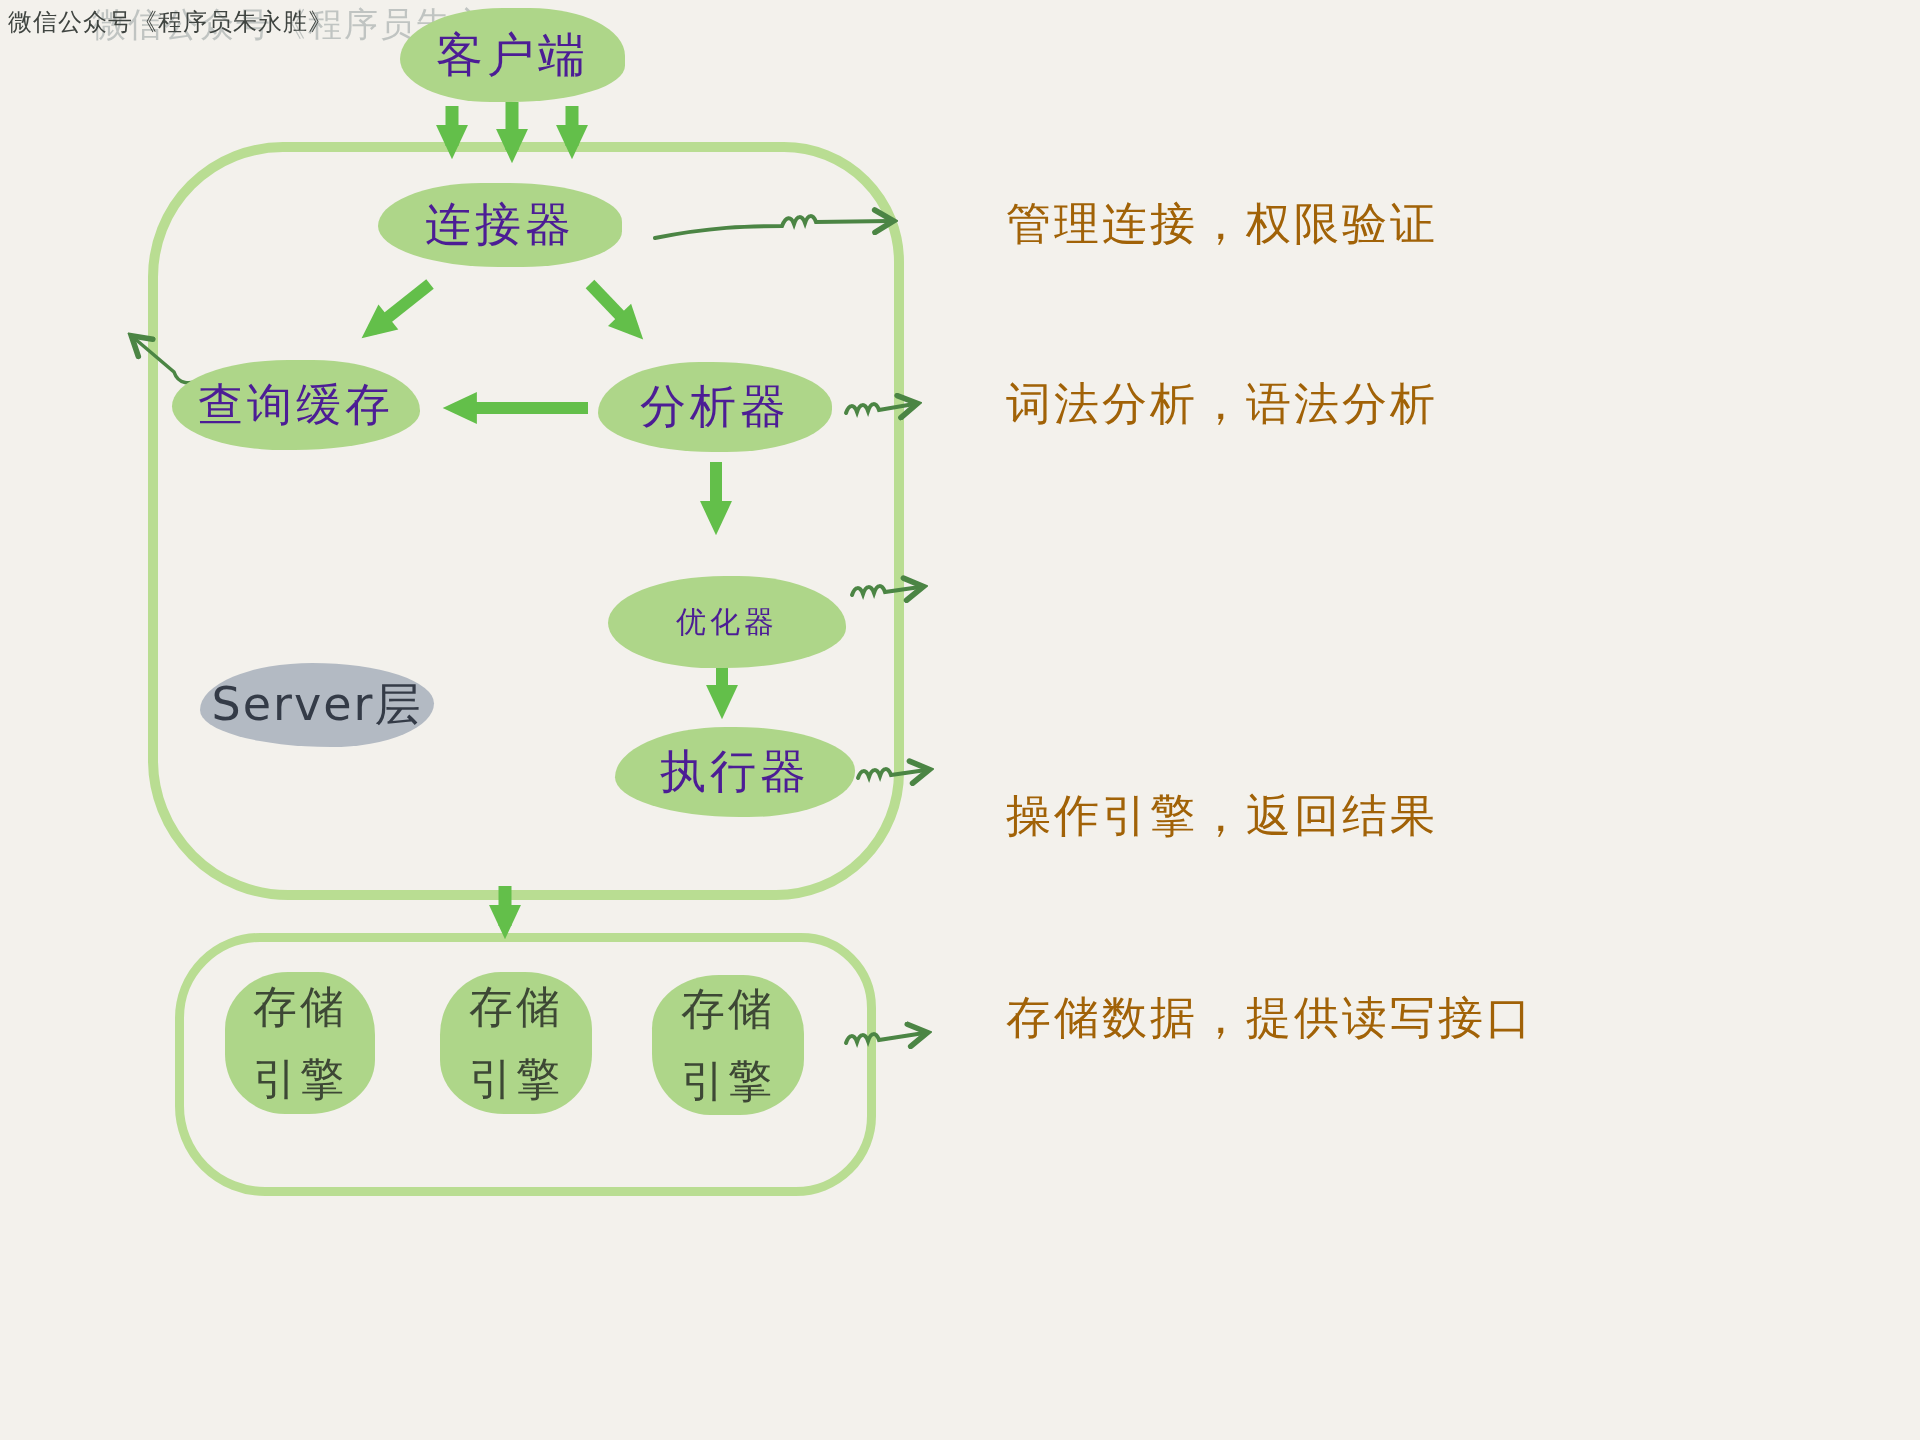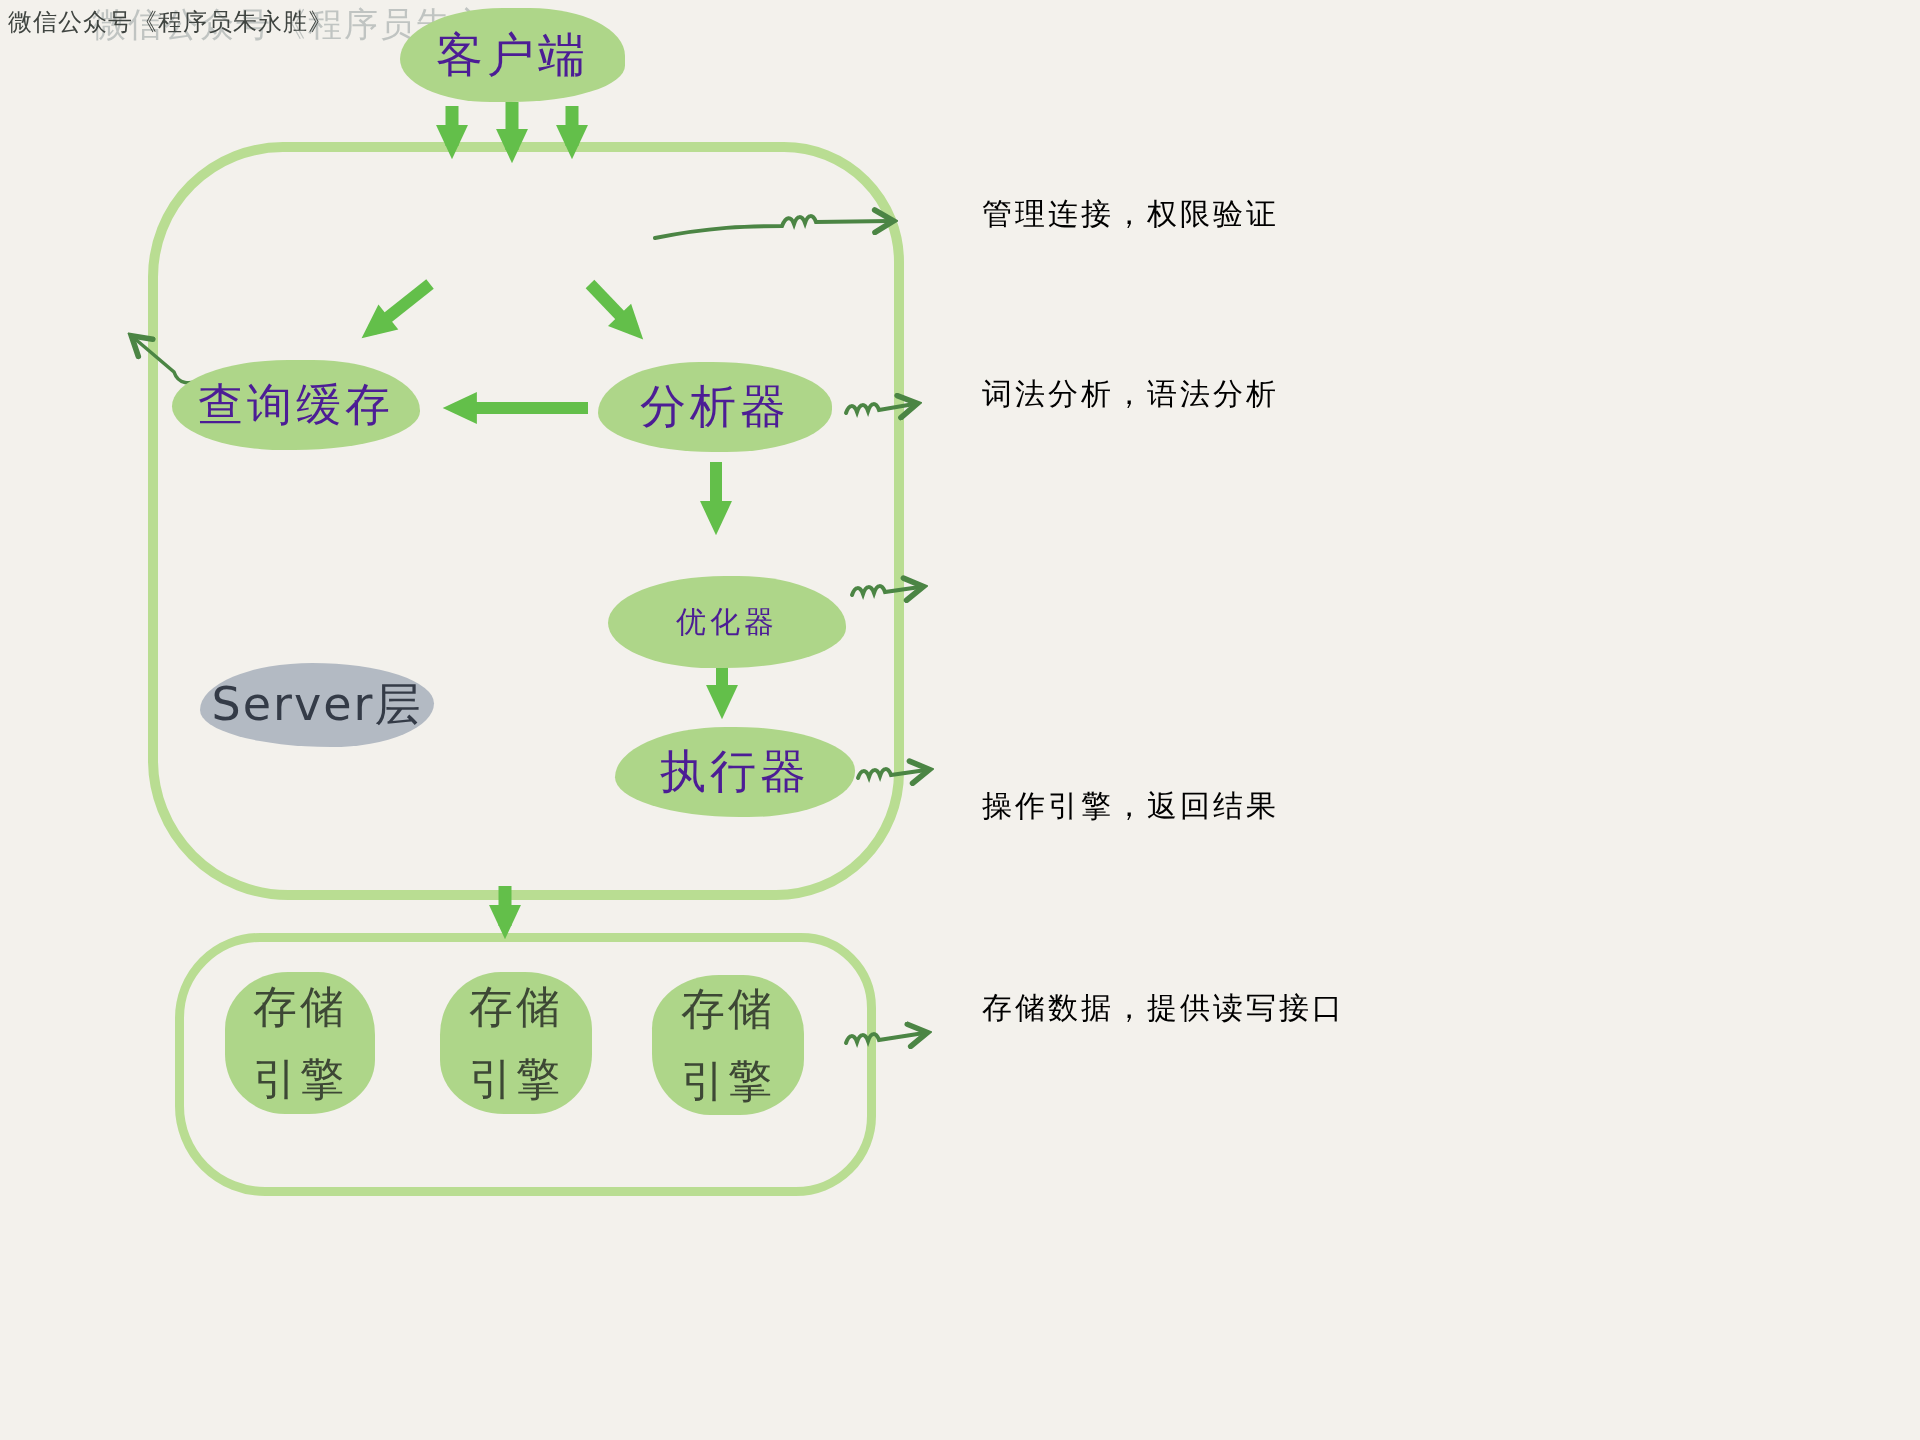--- a/index.html
+++ b/index.html
@@ -65,22 +65,22 @@
   .server-label{
     position:absolute;left:200px;top:663px;width:234px;height:84px;
     background:#b3bac3;color:#343b47;
     display:flex;align-items:center;justify-content:center;
     font-size:46px;letter-spacing:2px;
     border-radius:48% 52% 44% 56% / 56% 48% 52% 44%;
   }
 
   
   .anno{
-    position:absolute;left:982px;
-    font-size:30px;color:#000000;letter-spacing:3px;white-space:nowrap;
+    position:absolute;left:1006px;
+    font-size:45px;color:#a16207;letter-spacing:3px;white-space:nowrap;
   }
   .a-connector{top:194px;}
   .a-analyzer{top:374px;}
   .a-optimizer{top:558px;}
   .a-executor{top:742px;margin-top:44px;}
   .a-storage{top:988px;}
 
   
   .side-note{
     position:absolute;left:18px;top:256px;width:120px;
@@ -134,20 +134,21 @@
 
     <path d="M846,1043 c3,-9 8,-9 11,-1 c3,-9 8,-9 11,-1 c3,-9 8,-9 11,-1 L924,1033" stroke="#4b8544" stroke-width="4" fill="none" stroke-linecap="round" marker-end="url(#vee)"></path>
   </svg>
 
   <div class="watermark">
     <span class="wm-ghost">微信公众号《程序员朱永胜》</span>
     <span class="wm-main">微信公众号《程序员朱永胜》</span>
   </div>
 
   <div class="blob n-client">客户端</div>
+  <div class="blob n-connector">连接器</div>
   <div class="blob n-cache">查询缓存</div>
   <div class="blob n-analyzer">分析器</div>
   <div class="blob n-optimizer">优化器</div>
   <div class="blob n-executor">执行器</div>
 
   <div class="server-label">Server层</div>
 
   <div class="engine e1">
     <span>存储</span>
     <span>引擎</span>

